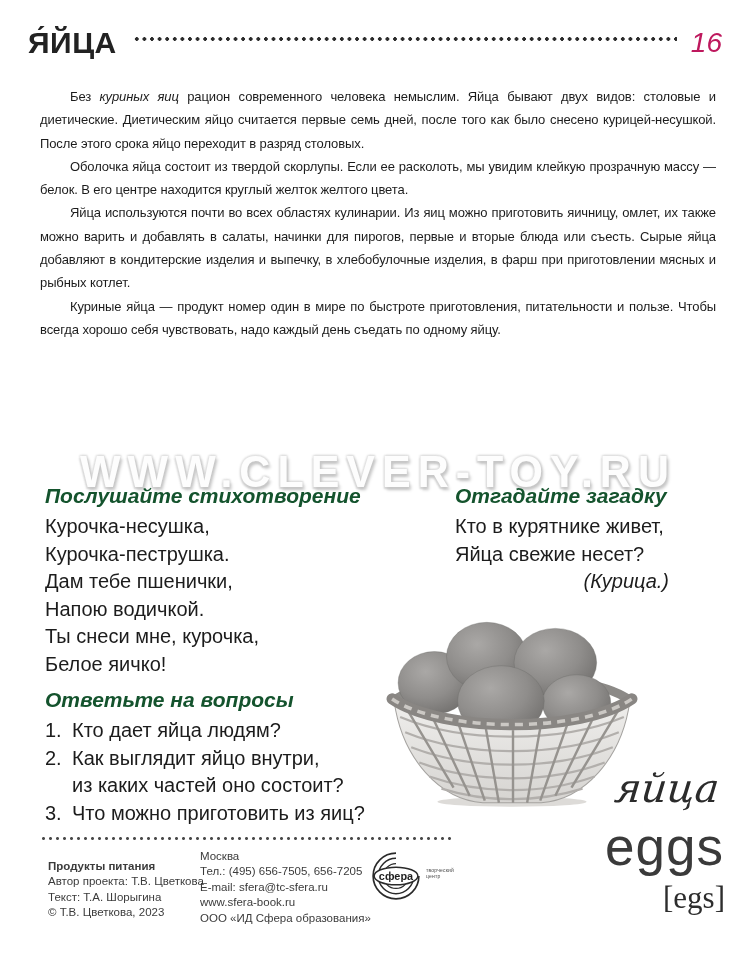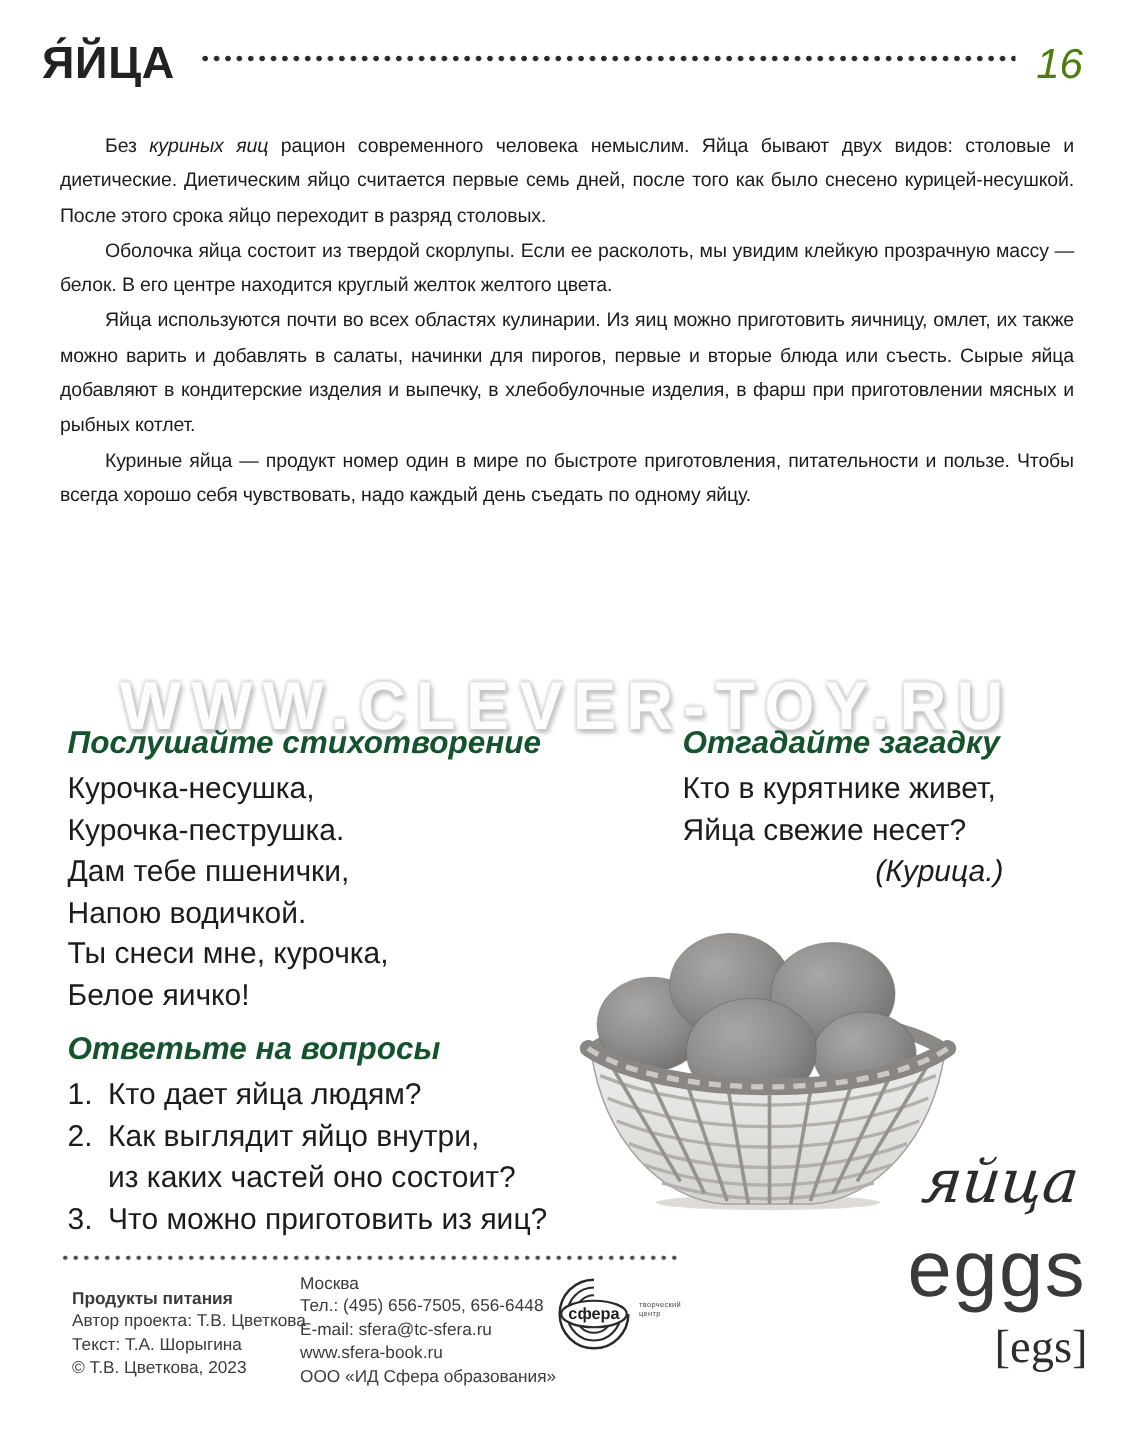--- a/index.html
+++ b/index.html
@@ -6,21 +6,21 @@
   .page{
     position:relative;width:755px;height:960px;background:#ffffff;
     font-family:"Liberation Sans",sans-serif;color:#1c1c1c;overflow:hidden;
   }
   
   .header{position:absolute;top:26px;left:28px;right:33px;display:flex;align-items:center;}
   .page-title{font-size:30px;font-weight:bold;letter-spacing:.5px;color:#222;line-height:1.1;}
   .dot-leader{flex:1;height:6px;margin:0 14px 7px 16px;
     background-image:radial-gradient(circle,#2b2b2b 1.6px,transparent 2.1px);
     background-size:7.6px 6px;background-repeat:repeat-x;background-position:0 50%;}
-  .page-number{font-size:28px;font-style:italic;font-weight:400;color:#4d7c0f;line-height:1.05;}
+  .page-number{font-size:28px;font-style:italic;font-weight:400;color:#be185d;line-height:1.05;}
   
   .body-text{position:absolute;top:85px;left:40px;width:676px;
     font-size:13px;line-height:23.3px;text-align:justify;letter-spacing:-.1px;}
   .body-text p{margin:0;text-indent:30px;}
   .ital{font-style:italic;}
   
   .watermark{position:absolute;top:447px;left:80px;width:600px;z-index:0;
     font-size:43px;font-weight:bold;letter-spacing:7px;white-space:nowrap;
     color:#fdfdfd;
     text-shadow:2px 3px 3px #c6c6c6,-1px -1px 2px #e2e2e2,1px -1px 2px #d8d8d8,-1px 2px 2px #d2d2d2;
@@ -174,21 +174,21 @@
   <div class="footer">
     <div class="footer-dots"></div>
     <div class="f-col f-col1">
       <div class="f-bold">Продукты питания</div>
       <div>Автор проекта: Т.В. Цветкова</div>
       <div>Текст: Т.А. Шорыгина</div>
       <div>© Т.В. Цветкова, 2023</div>
     </div>
     <div class="f-col f-col2">
       <div>Москва</div>
-      <div>Тел.: (495) 656-7505, 656-6448</div>
+      <div>Тел.: (495) 656-7505, 656-7205</div>
       <div>E-mail: sfera@tc-sfera.ru</div>
       <div>www.sfera-book.ru</div>
       <div>ООО «ИД Сфера образования»</div>
     </div>
     <svg class="logo" viewBox="0 0 50 50" xmlns="http://www.w3.org/2000/svg" aria-hidden="true">
       <g stroke="#2a2a2a" fill="none">
         <path d="M25,3 A22,22 0 1 0 47,25" stroke-width="1.6"></path>
         <path d="M25,8 A17,17 0 1 0 42,25" stroke-width="1.4"></path>
         <path d="M25,13 A12,12 0 1 0 37,25" stroke-width="1.2"></path>
         <path d="M25,18 A7,7 0 1 0 32,25" stroke-width="1.1"></path>

